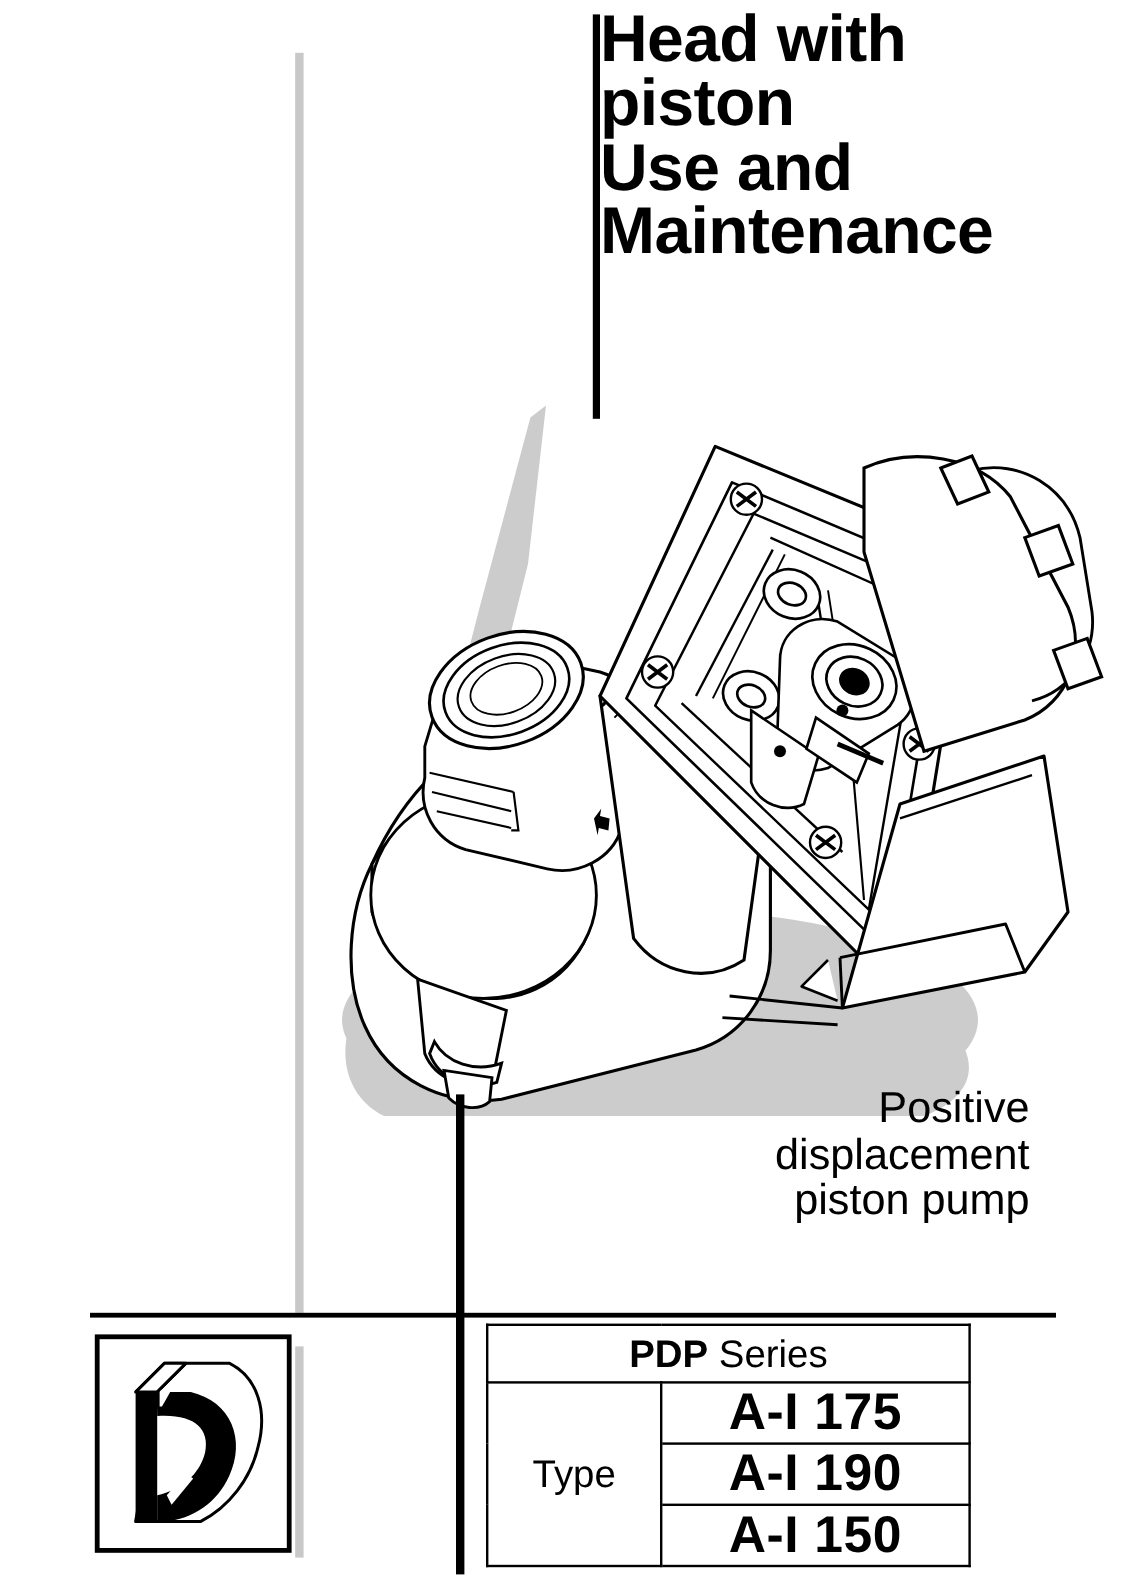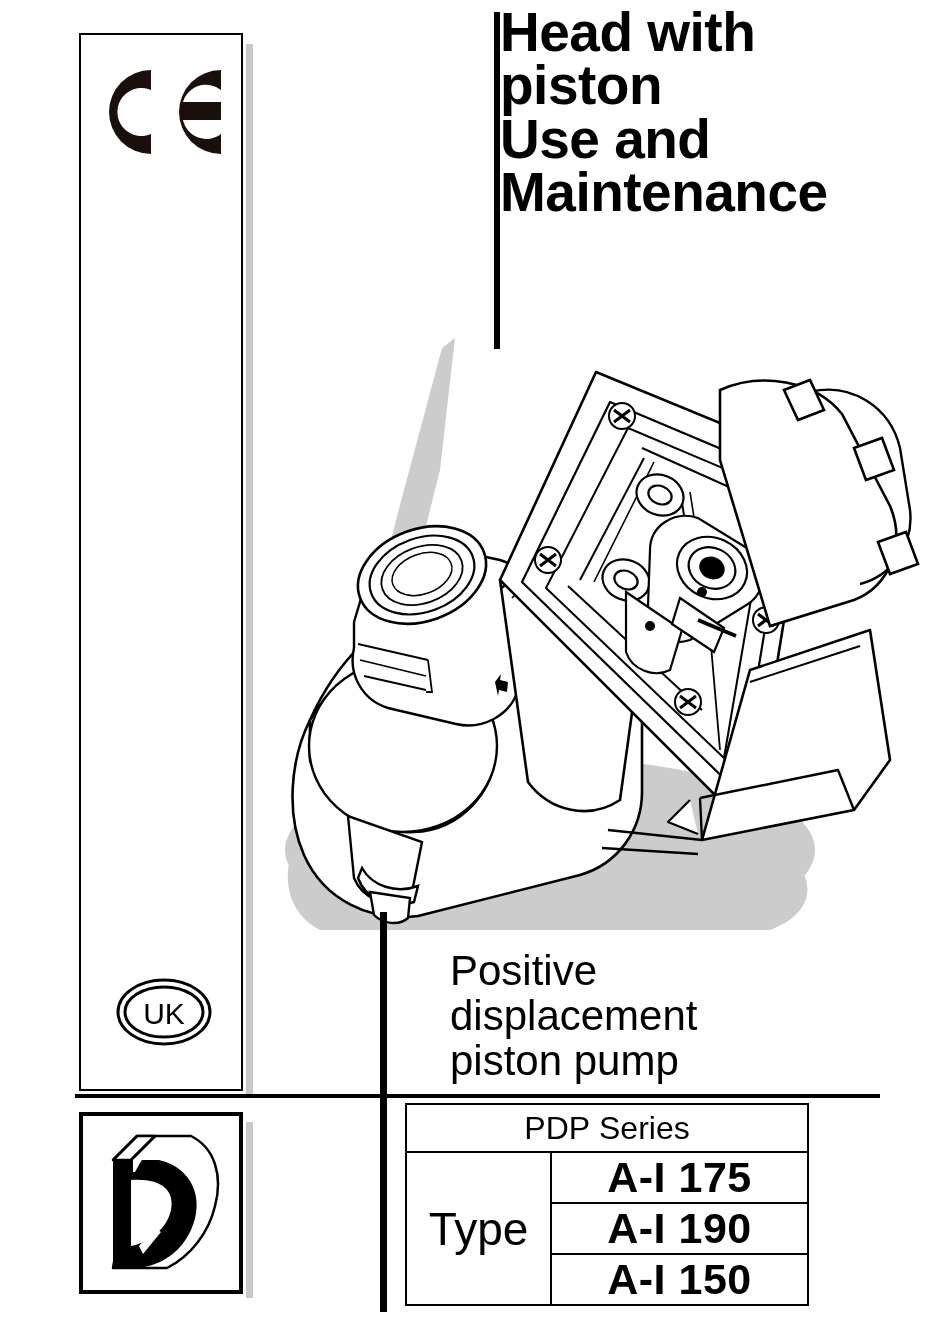--- a/index.html
+++ b/index.html
@@ -106,24 +106,24 @@
     line-height: 0.97;
     letter-spacing: -0.5px;
     z-index: 8;
   }
   #title-text .tline { display: block; white-space: nowrap; }
 
   
   #subtitle {
     position: absolute;
     left: 450px;
-    top: 949px;
+    top: 904px;
     width: 408px;
-    text-align: left;
-    font-size: 42px;
+    text-align: right;
+    font-size: 36px;
     line-height: 1.07;
     font-weight: 300;
     letter-spacing: 0px;
     z-index: 8;
   }
   #subtitle .sline { display: block; white-space: nowrap; }
 
   
   #main-hrule {
     position: absolute;
@@ -158,24 +158,24 @@
     border: 2px solid #000;
     padding: 0;
     text-align: center;
     vertical-align: middle;
     height: 48px;
   }
   .th-series {
     font-size: 32px;
     height: 46px !important;
   }
-  .th-series .bold-part { font-weight: normal; }
+  .th-series .bold-part { font-weight: bold; }
   .th-series .light-part { font-weight: 300; margin-top: 35px; }
   .td-type {
-    font-size: 46px;
+    font-size: 32px;
     font-weight: 300;
     width: 143px;
   }
   .td-model {
     font-size: 43px;
     font-weight: bold;
     letter-spacing: 0.5px;
   }
 
   
@@ -366,31 +366,20 @@
       <path d="M 500,352 L 610,316" fill="none" stroke-width="2"></path>
       <path d="M 604,480 L 588,440 L 450,468" fill="none" stroke-width="2.4"></path>
       <path d="M 450,468 L 452,510" fill="none" stroke-width="2.4"></path>
       <path d="M 358,500 L 452,510" fill="none" stroke-width="2.4"></path>
       <path d="M 352,518 L 448,524" fill="none" stroke-width="2.4"></path>
       <path d="M 440,470 L 418,492 L 448,504" fill="#ffffff" stroke-width="2.2"></path>
     </g>
   </svg>
 
   <div id="cert-column-shadow"></div>
-  <div id="cert-column">
-    <svg id="ce-mark" viewBox="0 0 130 105">
-      <path d="M 52,10 A 42,42 0 1 0 52,94 L 52,74 A 24,24 0 1 1 52,30 Z" fill="#1a0f0c"></path>
-      <path d="M 122,10 A 42,42 0 1 0 122,94 L 122,74 A 24,24 0 0 1 84,60 L 122,60 L 122,42 L 84,42 A 24,24 0 0 1 122,30 Z" fill="#1a0f0c"></path>
-    </svg>
-    <svg id="uk-mark" viewBox="0 0 96 68">
-      <ellipse cx="48" cy="34" rx="46" ry="32" fill="#fff" stroke="#000" stroke-width="3"></ellipse>
-      <ellipse cx="48" cy="34" rx="39" ry="25" fill="#fff" stroke="#000" stroke-width="3"></ellipse>
-      <text x="48" y="46" text-anchor="middle" font-family="'Liberation Sans', sans-serif" font-size="30" fill="#000">UK</text>
-    </svg>
-  </div>
 
   <div id="logo-box-shadow"></div>
   <div id="logo-box">
     <svg id="logo-mark" viewBox="0 0 126 150">
 
       <path d="M 38,8 L 92,8 C 116,20 124,48 116,78 C 110,104 92,128 68,140 L 14,140 Z" fill="#ffffff" stroke="#000000" stroke-width="2.5" stroke-linejoin="round"></path>
 
       <path d="M 38,8 L 56,8 L 32,32 L 14,32 Z" fill="#ffffff" stroke="#000000" stroke-width="2.5" stroke-linejoin="round"></path>
 
       <path d="M 14,32 L 32,32 L 32,140 L 14,140 Z" fill="#000000"></path>

